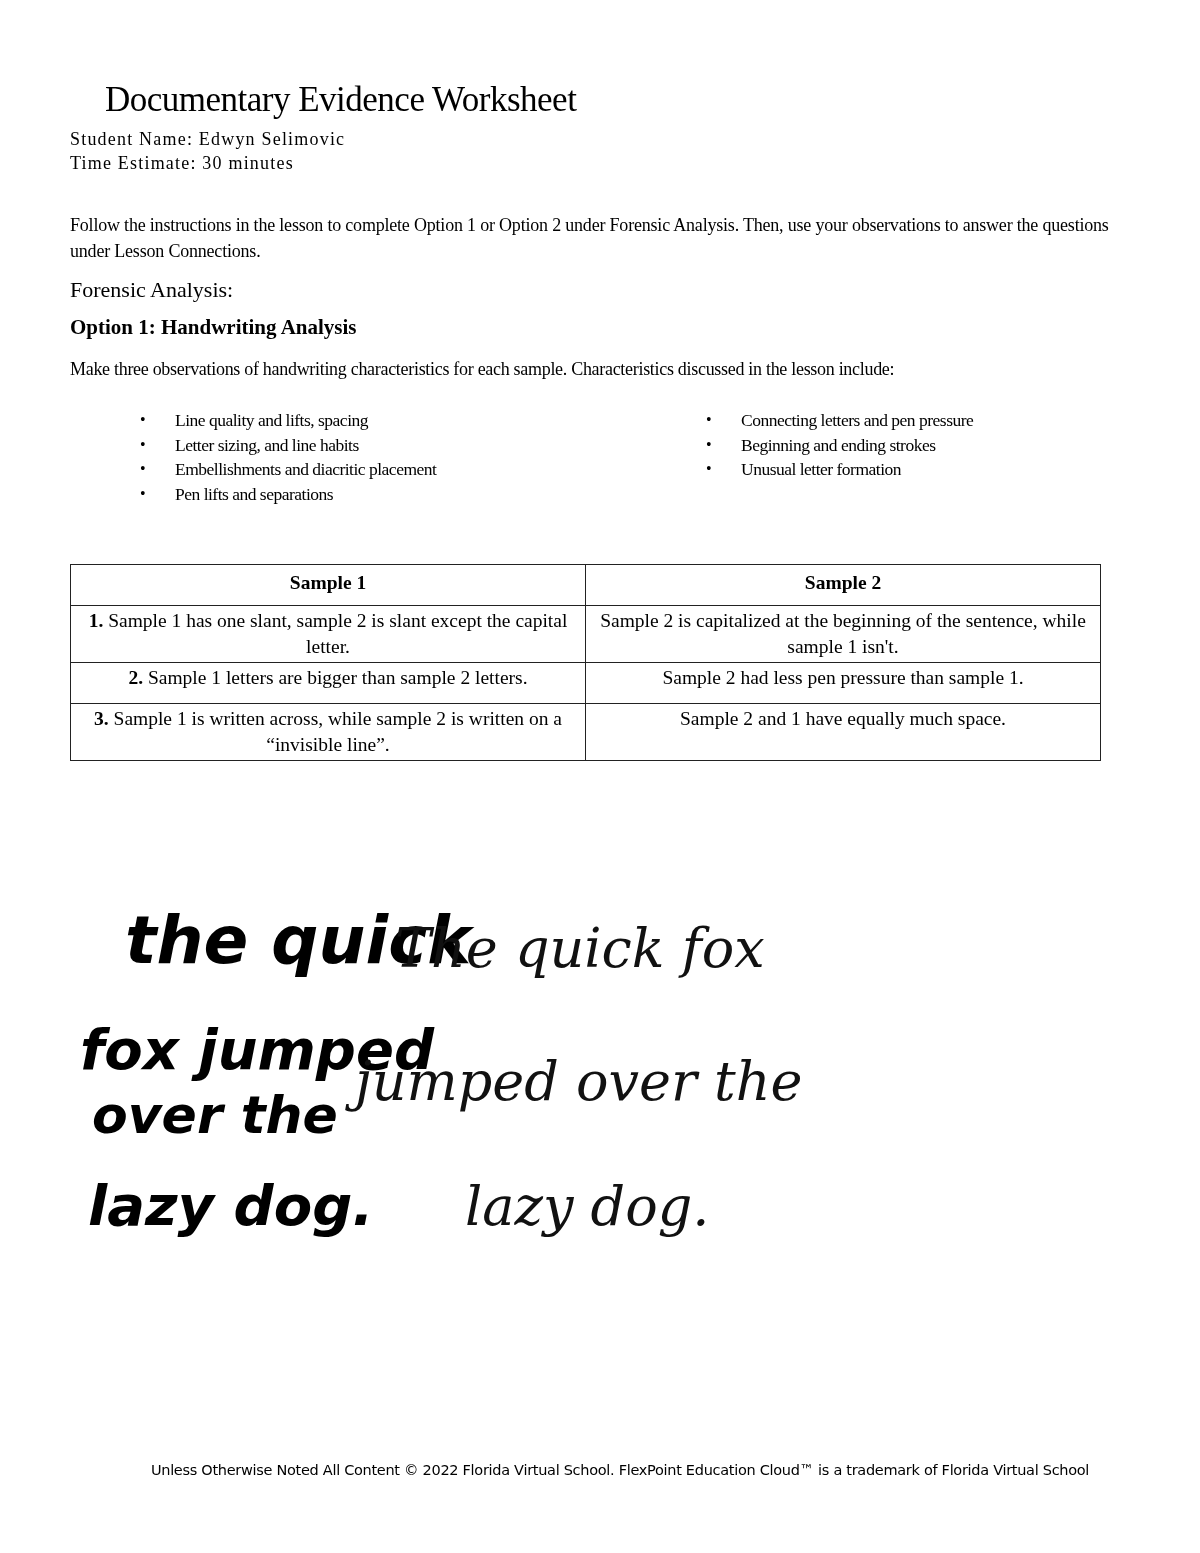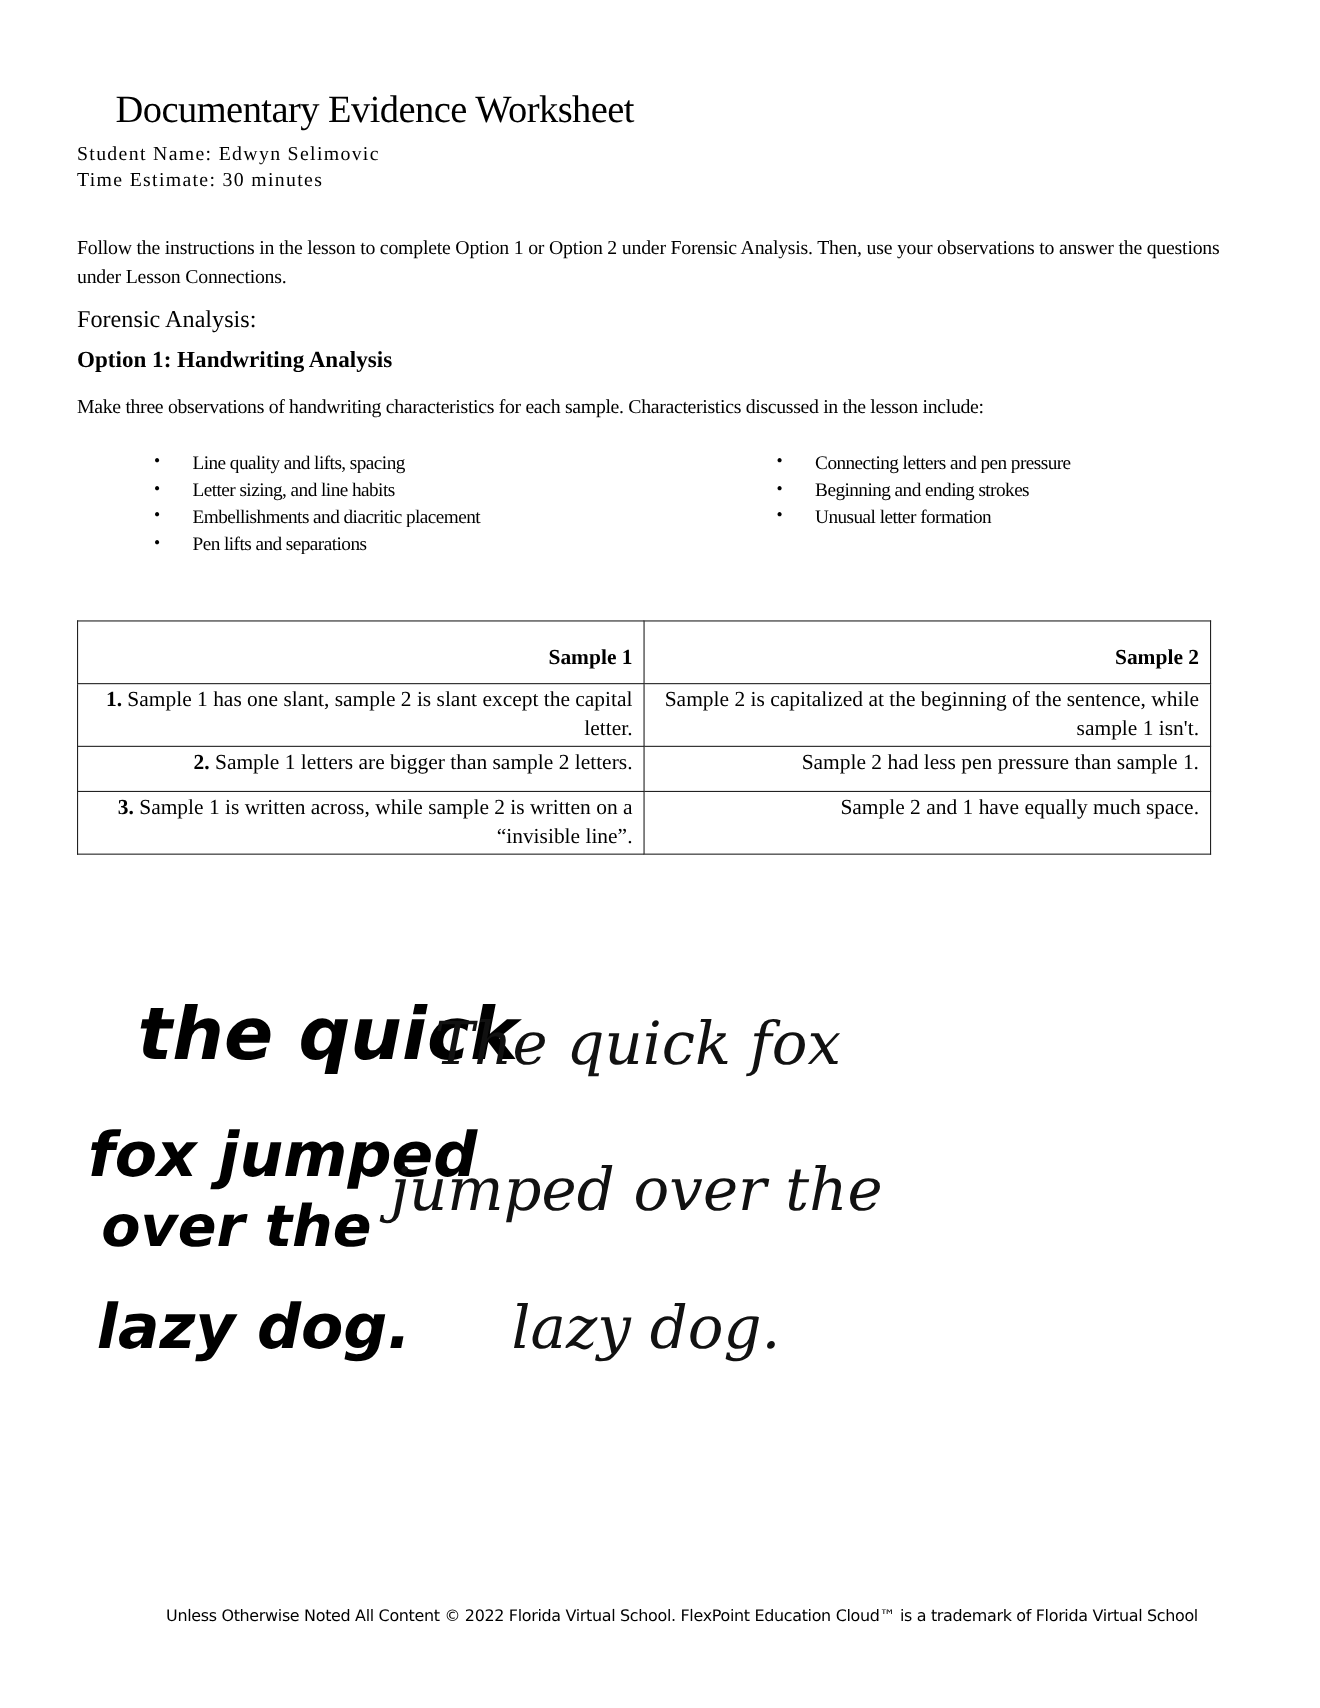--- a/index.html
+++ b/index.html
@@ -11,22 +11,22 @@
   .intro { position: absolute; left: 70px; top: 200px; width: 1060px; font-size: 18px; line-height: 26px; letter-spacing: -0.2px; margin-top: 12px; }
   .section-h { position: absolute; left: 70px; top: 276px; font-size: 22px; line-height: 28px; }
   .option-h { position: absolute; left: 70px; top: 313px; font-size: 21px; line-height: 28px; font-weight: bold; }
   .prompt { position: absolute; left: 70px; top: 357px; font-size: 18px; line-height: 24px; letter-spacing: -0.3px; }
   ul.bullets { position: absolute; margin: 0; padding: 0; list-style: none; font-size: 17.5px; line-height: 24.5px; letter-spacing: -0.5px; }
   ul.bullets.left { left: 140px; top: 408px; }
   ul.bullets.right { left: 706px; top: 408px; }
   ul.bullets li { position: relative; padding-left: 35px; }
   ul.bullets li .dot { position: absolute; left: 0; top: 0; font-size: 16px; }
   table.obs { position: absolute; left: 70px; top: 564px; width: 1031px; border-collapse: collapse; font-size: 19.5px; line-height: 26px; }
-  table.obs th, table.obs td { border: 1.5px solid #222; vertical-align: top; padding: 2px 10px 2px 10px; text-align: right; }
-  table.obs th { text-align: right; font-weight: bold; padding: 21px 10px 7px 10px; height: 28px; margin-top: 27px; }
+  table.obs th, table.obs td { border: 1.5px solid #222; vertical-align: top; padding: 2px 10px 2px 10px; text-align: center; }
+  table.obs th { text-align: center; font-weight: bold; padding: 5px 10px 7px 10px; height: 28px; margin-top: 27px; }
   table.obs td { width: 50%; }
   table.obs tr.r1 td { height: 50px; }
   table.obs tr.r2 td { height: 36px; }
   table.obs tr.r3 td { height: 50px; }
   .handwriting { position: absolute; left: 70px; top: 855px; width: 800px; height: 420px; }
   .footer { position: absolute; left: 0; width: 1240px; text-align: center; top: 1462px; font-family: "DejaVu Sans", "Liberation Sans", sans-serif; font-size: 14.5px; letter-spacing: -0.3px; }
 </style>
 </head>
 <body>
 

